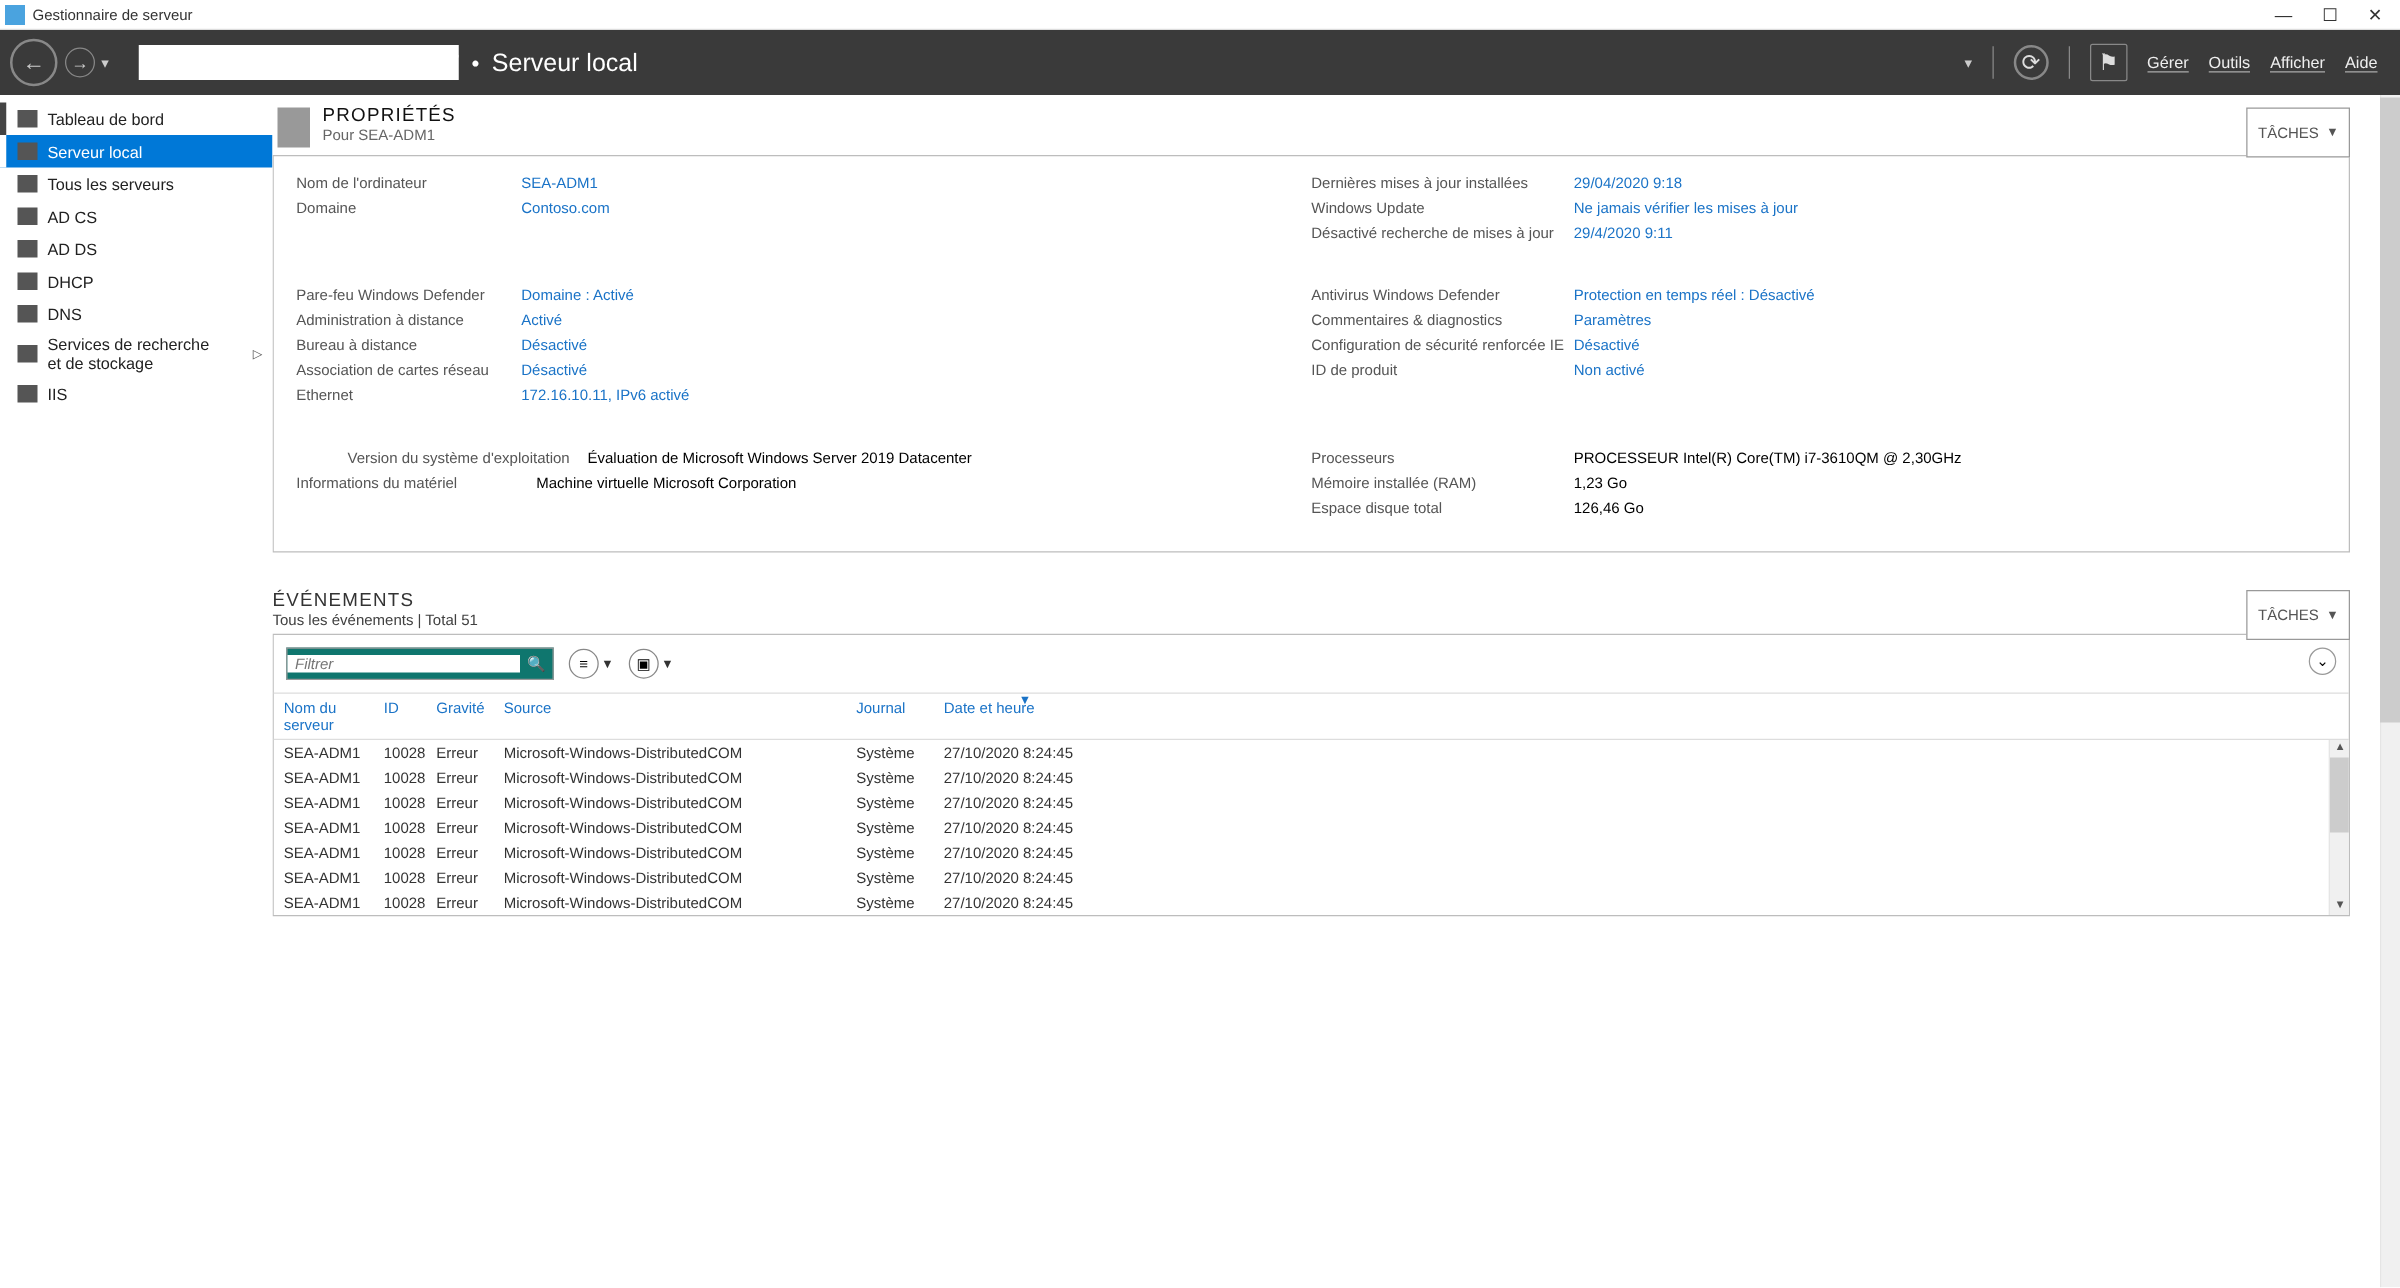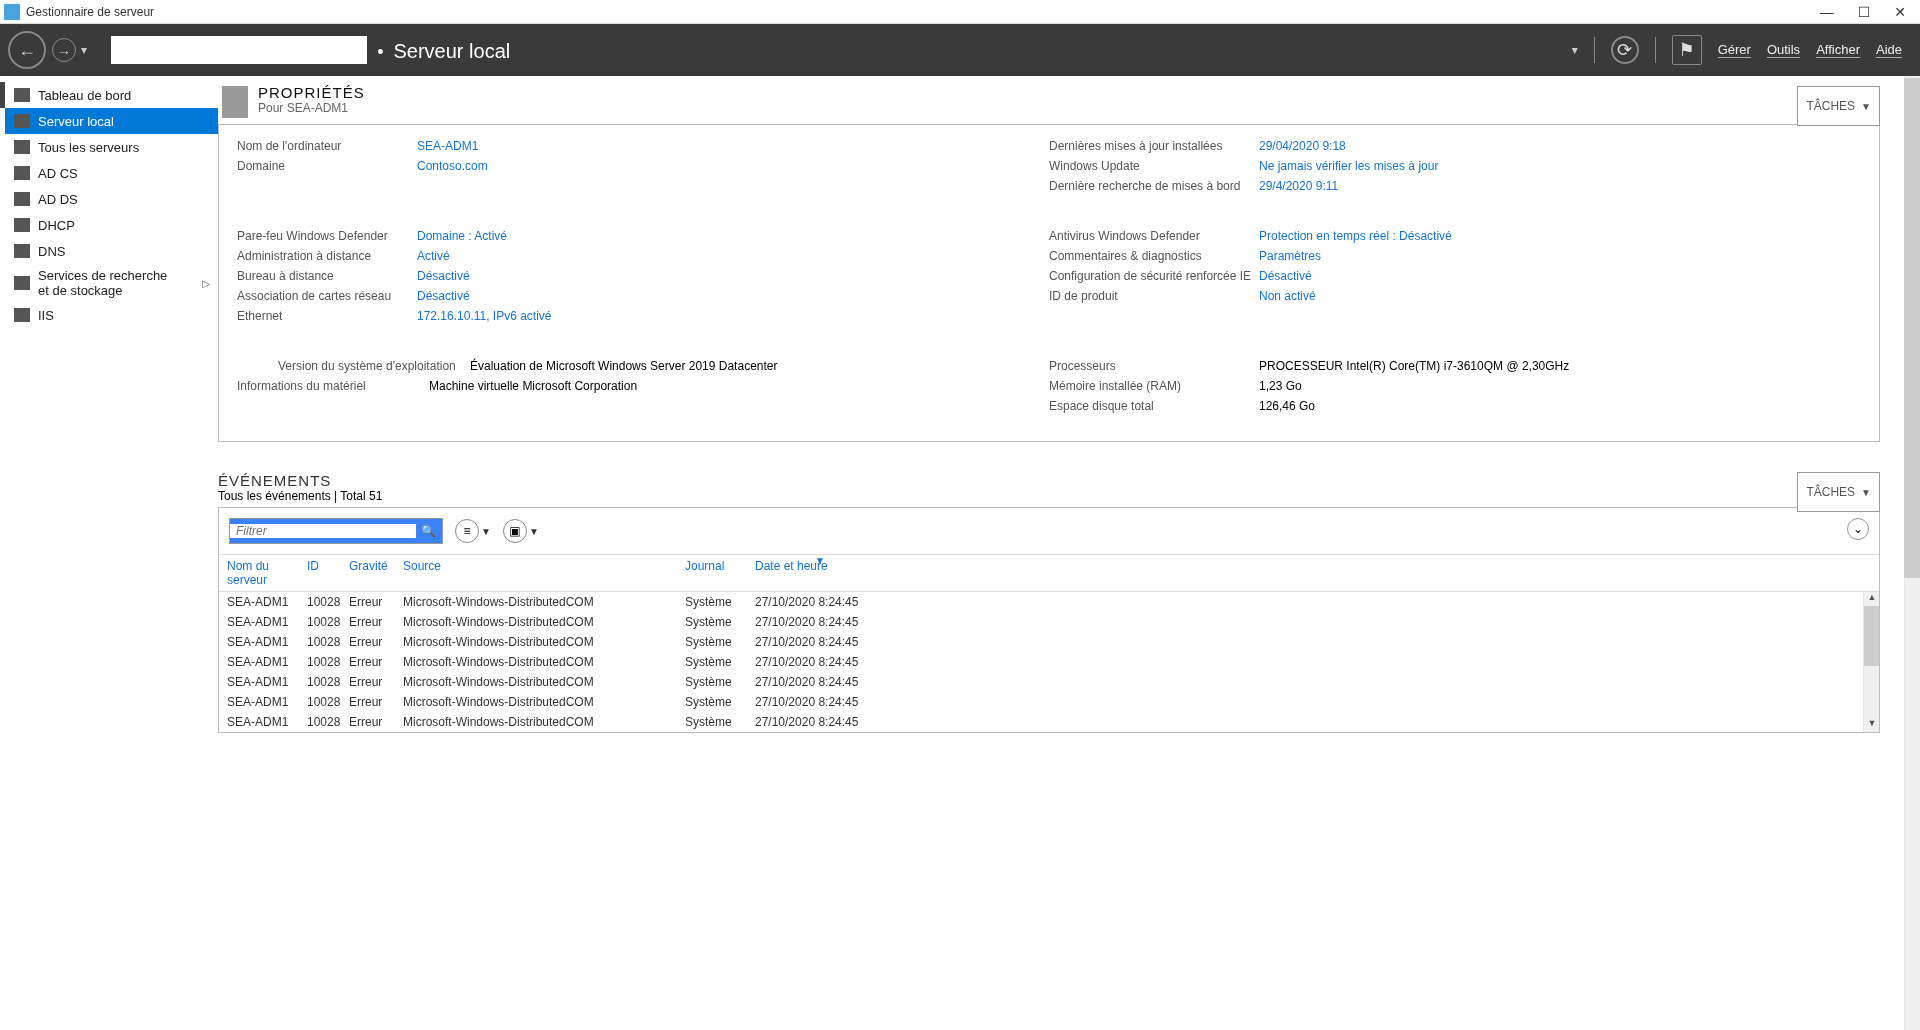--- a/index.html
+++ b/index.html
@@ -47,24 +47,24 @@
 .proprow { display: flex; }
 .propcol { flex: 1; }
 .kv { display: flex; height: 20px; align-items: flex-start; }
 .kv .k { width: 180px; font-size: 12px; color: #555; }
 .kv .v { font-size: 12px; }
 .kv .v.link { color: #1a73c7; cursor: pointer; }
 .propcol.right .kv .k { width: 210px; }
 .spacer { height: 30px; }
 .events-head { padding: 30px 0 4px 0; position: relative; }
 .events-head .etitle { font-size: 15px; color: #333; letter-spacing: 1px; }
-.events-head .esub { font-size: 12px; color: #000000; }
+.events-head .esub { font-size: 12px; color: #404040; }
 .events-panel { border: 1px solid #bdbdbd; margin-right: 20px; }
 .toolbar { padding: 10px 10px; display: flex; align-items: center; gap: 12px; border-bottom: 1px solid #ddd; position: relative; }
-.filter-box { display: flex; align-items: center; border: 1px solid #999; height: 26px; width: 214px; background:#3b82f6; }
+.filter-box { display: flex; align-items: center; border: 1px solid #999; height: 26px; width: 214px; background:#0f766e; }
 .filter-box input { border: none; outline: none; font-style: italic; font-size: 12px; padding: 0 6px; flex: 1; color: #888; }
 .filter-box .search { width: 26px; text-align: center; }
 .tbtn { width: 24px; height: 24px; border: 1px solid #888; border-radius: 50%; display:flex; align-items:center; justify-content:center; font-size:12px; }
 .tbtn-wrap { display:flex; align-items:center; gap:2px; }
 .tbtn-caret { font-size:10px; color:#333; }
 .expand-btn { position:absolute; right:10px; top:10px; width:22px; height:22px; border:1px solid #999; border-radius:50%; display:flex; align-items:center; justify-content:center; font-size:12px; }
 .grid { position: relative; }
 .grid-head { display: flex; border-bottom: 1px solid #ddd; padding: 4px 8px; font-size: 12px; color: #1a73c7; }
 .grid-head .col { cursor: pointer; }
 .grid-body { max-height: 160px; overflow: hidden; position: relative; }
@@ -189,21 +189,21 @@
           <div class="propcol right" id="propR1">
               <div class="kv">
                 <div class="k">Dernières mises à jour installées</div>
                 <div class="v link">29/04/2020 9:18</div>
               </div>
               <div class="kv">
                 <div class="k">Windows Update</div>
                 <div class="v link">Ne jamais vérifier les mises à jour</div>
               </div>
               <div class="kv">
-                <div class="k">Dernière recherche de mises à bord</div>
+                <div class="k">Désactivé recherche de mises à jour</div>
                 <div class="v link">29/4/2020 9:11</div>
               </div>
             </div>
         </div>
         <div class="spacer"></div>
         <div class="proprow">
           <div class="propcol" id="propL2">
               <div class="kv">
                 <div class="k">Pare-feu Windows Defender</div>
                 <div class="v link">Domaine : Activé</div>

